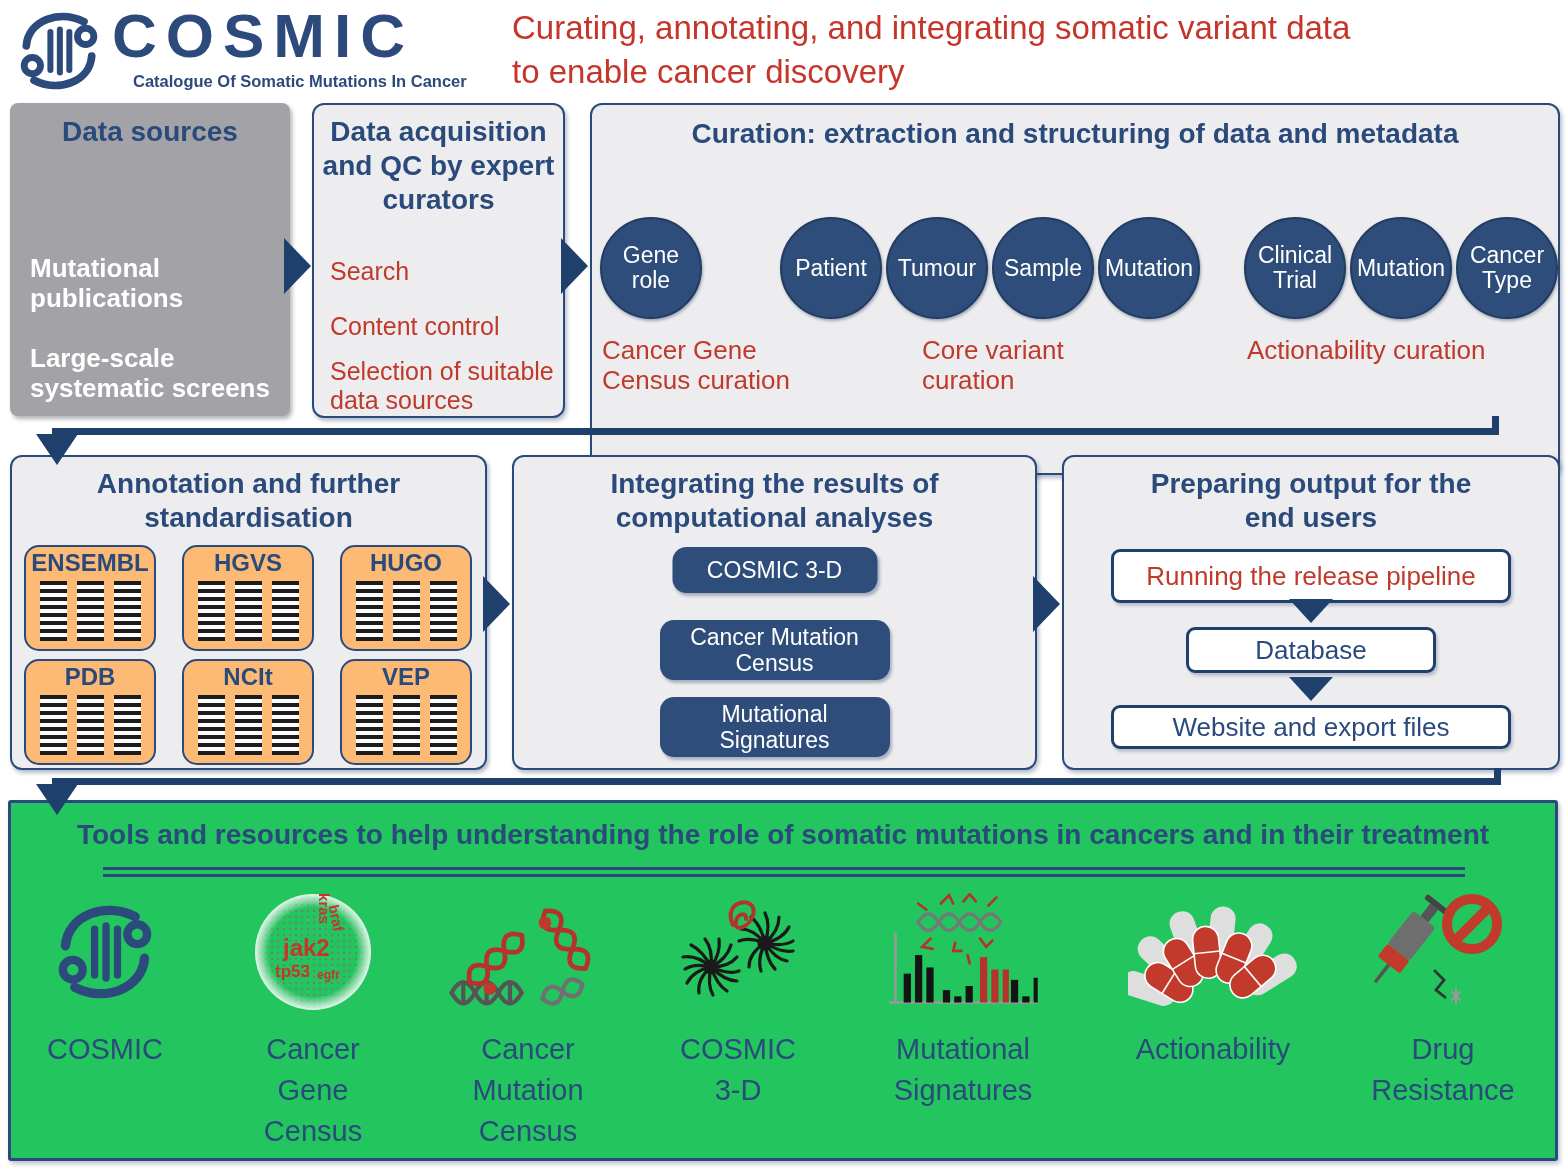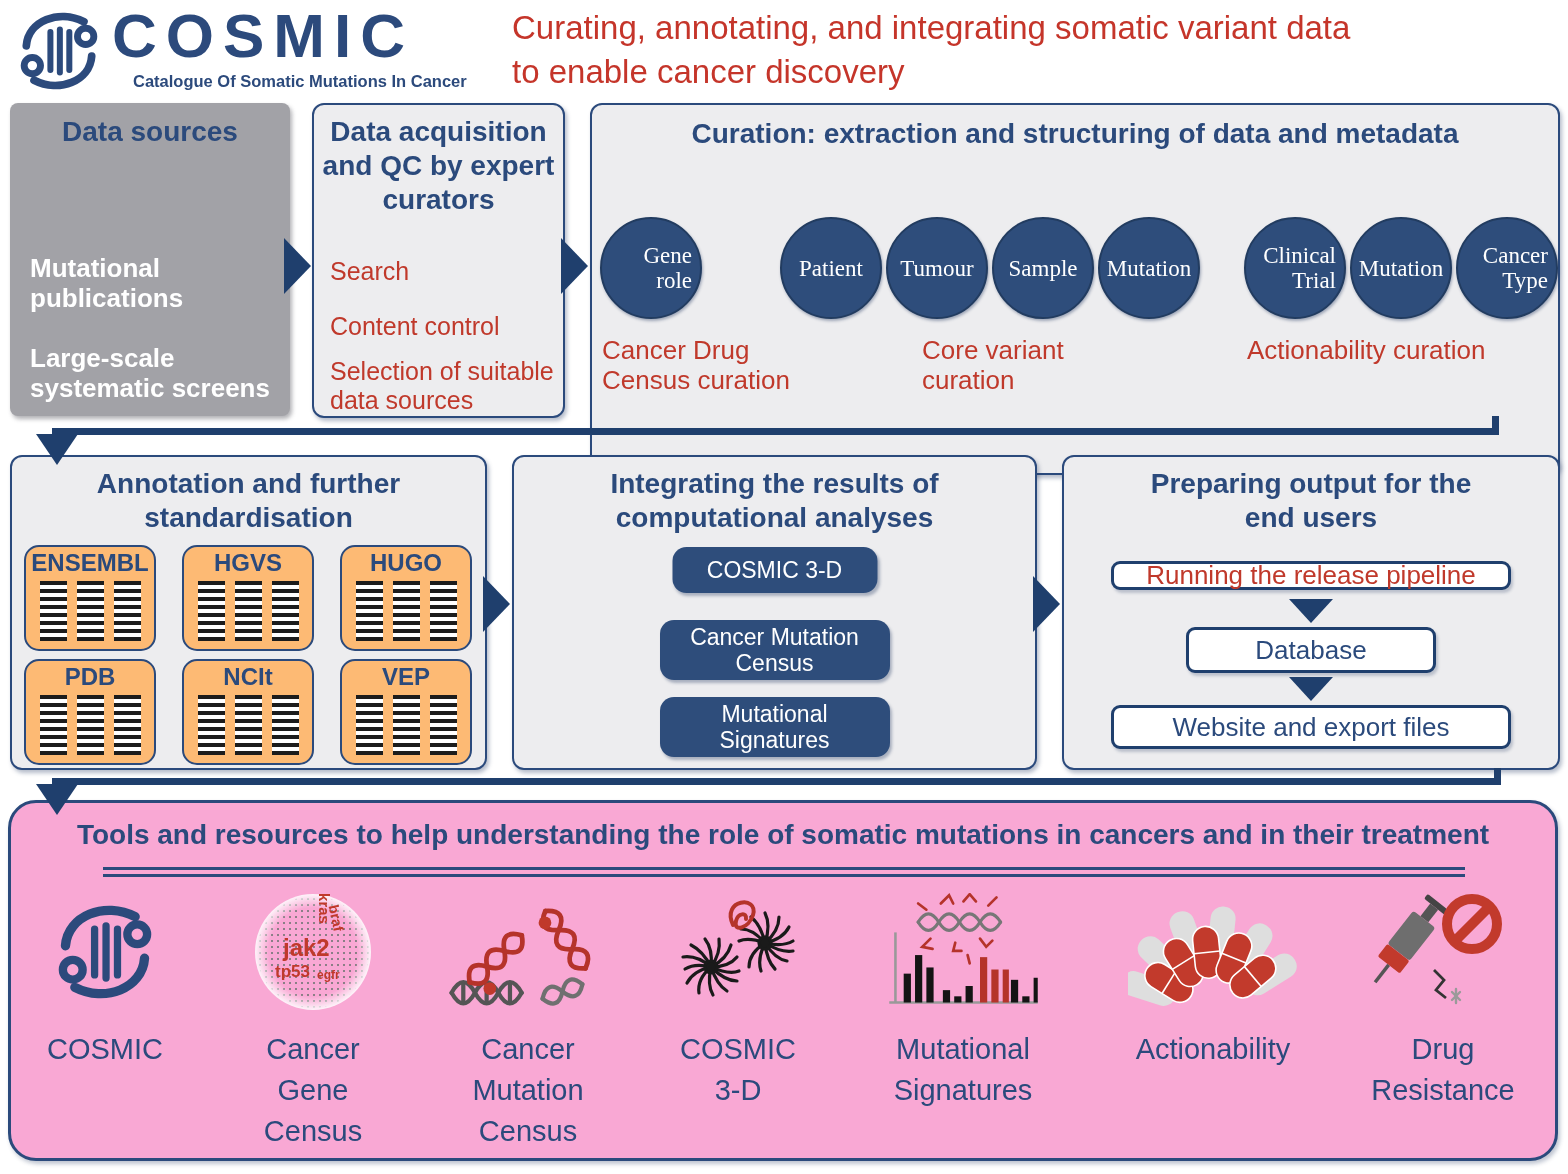--- a/index.html
+++ b/index.html
@@ -23,22 +23,22 @@
   .box-title{position:absolute; left:0; right:0; text-align:center; color:var(--navy);
     font-weight:600; font-size:28px; line-height:34px;}
   
   .gray-panel{position:absolute; background:var(--gray-box); border-radius:8px;
     box-shadow:2px 3px 4px rgba(60,60,70,.4); box-sizing:border-box;}
   .ds-item{position:absolute; left:20px; width:245px; color:#ffffff; font-weight:bold;
     font-size:26px; line-height:30px;}
   .acq-item{position:absolute; left:16px; width:228px; color:var(--red); font-size:25px; line-height:29px;}
   .circ{position:absolute; width:102px; height:102px; border-radius:50%;
     background:#2e4d7b; border:2px solid #223c60; color:#fff; display:flex; align-items:center;
-    justify-content:center; text-align:right; font-size:23px; line-height:25px; padding:0 8px;
-    box-sizing:border-box; box-shadow:1px 2px 3px rgba(40,60,100,.4);font-family:Liberation Serif, serif;}
+    justify-content:center; text-align:center; font-size:23px; line-height:25px; padding:0 8px;
+    box-sizing:border-box; box-shadow:1px 2px 3px rgba(40,60,100,.4);}
   .cur-label{position:absolute; color:var(--red); font-size:26px; line-height:30px; font-weight:500;}
   
   .arr-r{position:absolute; width:0; height:0; border-top:28px solid transparent;
     border-bottom:28px solid transparent; border-left:27px solid var(--navy-dark); z-index:6;}
   .arr-d{width:0; height:0; border-left:22px solid transparent; border-right:22px solid transparent;
     border-top:24px solid var(--navy-dark);}
   .conn{position:absolute; background:var(--navy-dark); z-index:5;}
   .conn-arr{position:absolute; width:0; height:0; border-left:21px solid transparent;
     border-right:21px solid transparent; border-top:31px solid var(--navy-dark); z-index:6;}
   
@@ -50,22 +50,22 @@
     background:repeating-linear-gradient(to bottom,#1c1c1c 0 4px,#ffffff 4px 8px);}
   .pill{position:absolute; left:50%; transform:translateX(-50%); background:#2e4d7b; color:#ffffff;
     border-radius:14px; display:flex; align-items:center; justify-content:center; text-align:center;
     font-size:23px; line-height:26px; box-shadow:2px 3px 3px rgba(40,60,100,.35); box-sizing:border-box;}
   .step{position:absolute; left:50%; transform:translateX(-50%); background:#ffffff;
     border:3px solid var(--navy-dark); border-radius:9px; display:flex; align-items:center;
     justify-content:center; font-size:26px; color:var(--navy); box-sizing:border-box;
     box-shadow:2px 3px 3px rgba(40,60,100,.25); text-align:center;}
   .step-arrow{position:absolute; left:50%; margin-left:-22px;}
   
-  .tools-box{position:absolute; left:8px; top:800px; width:1550px; height:361px; background:#f9a8d4;
-    border:3px solid var(--navy); border-radius:28px; box-sizing:border-box;
+  .tools-box{position:absolute; left:8px; top:800px; width:1550px; height:361px; background:#22c55e;
+    border:3px solid var(--navy); border-radius:3px; box-sizing:border-box;
     box-shadow:2px 3px 4px rgba(40,60,100,.3);}
   .tools-title{position:absolute; top:16px; left:2%; width:96%; text-align:center;
     color:var(--navy); font-weight:600; font-size:28px;}
   .tools-rule{position:absolute; top:64px; left:92px; width:1362px; height:4px;
     border-top:3px solid var(--navy); border-bottom:3px solid var(--navy);}
   .tool-item{position:absolute; top:82px;}
   .tool-icon{height:134px; display:flex; align-items:center; justify-content:center;}
   .tool-label{margin:10px auto 0; text-align:center; color:var(--navy); font-size:29px; line-height:41px;}
   
   .cloud{position:relative; width:112px; height:112px; border-radius:50%;
@@ -126,21 +126,21 @@
   <div class="panel" style="left:590px;top:103px;width:970px;height:372px">
     <div class="box-title" style="top:12px">Curation: extraction and structuring of data and metadata</div>
     <div class="circ" style="left:8px;top:112px">Gene role</div>
     <div class="circ" style="left:188px;top:112px">Patient</div>
     <div class="circ" style="left:294px;top:112px">Tumour</div>
     <div class="circ" style="left:400px;top:112px">Sample</div>
     <div class="circ" style="left:506px;top:112px">Mutation</div>
     <div class="circ" style="left:652px;top:112px">Clinical Trial</div>
     <div class="circ" style="left:758px;top:112px">Mutation</div>
     <div class="circ" style="left:864px;top:112px">Cancer Type</div>
-    <div class="cur-label" style="left:10px;top:230px;width:240px">Cancer Drug Census curation</div>
+    <div class="cur-label" style="left:10px;top:230px;width:240px">Cancer Gene Census curation</div>
     <div class="cur-label" style="left:330px;top:230px;width:220px">Core variant curation</div>
     <div class="cur-label" style="left:655px;top:230px;width:240px">Actionability curation</div>
   </div>
 
   <div class="conn" style="left:1492px;top:416px;width:7px;height:16px"></div>
   <div class="conn" style="left:52px;top:428px;width:1447px;height:7px"></div>
   <div class="conn-arr" style="left:36px;top:434px"></div>
 
   <div class="panel" style="left:10px;top:455px;width:477px;height:315px">
     <div class="box-title" style="top:10px;left:30px;right:30px">Annotation and further standardisation</div>
@@ -200,21 +200,21 @@
     <div class="box-title" style="top:10px;left:60px;right:60px">Integrating the results of computational analyses</div>
     <div class="pill" style="top:90px;width:205px;height:46px">COSMIC 3-D</div>
     <div class="pill" style="top:163px;width:230px;height:60px;padding:0 14px">Cancer Mutation Census</div>
     <div class="pill" style="top:240px;width:230px;height:60px;padding:0 30px">Mutational Signatures</div>
   </div>
 
   <div class="arr-r" style="left:1033px;top:576px"></div>
 
   <div class="panel" style="left:1062px;top:455px;width:498px;height:315px">
     <div class="box-title" style="top:10px;left:60px;right:60px">Preparing output for the end users</div>
-    <div class="step" style="top:104px;width:400px;height:29px;color:var(--red)">Running the release pipeline</div>
+    <div class="step" style="top:92px;width:400px;height:54px;color:var(--red)">Running the release pipeline</div>
     <div class="step-arrow arr-d" style="top:142px"></div>
     <div class="step" style="top:170px;width:250px;height:46px">Database</div>
     <div class="step-arrow arr-d" style="top:220px"></div>
     <div class="step" style="top:248px;width:400px;height:44px">Website and export files</div>
   </div>
 
   <div class="conn" style="left:1494px;top:768px;width:7px;height:14px"></div>
   <div class="conn" style="left:52px;top:778px;width:1449px;height:7px"></div>
   <div class="conn-arr" style="left:36px;top:784px"></div>
 

